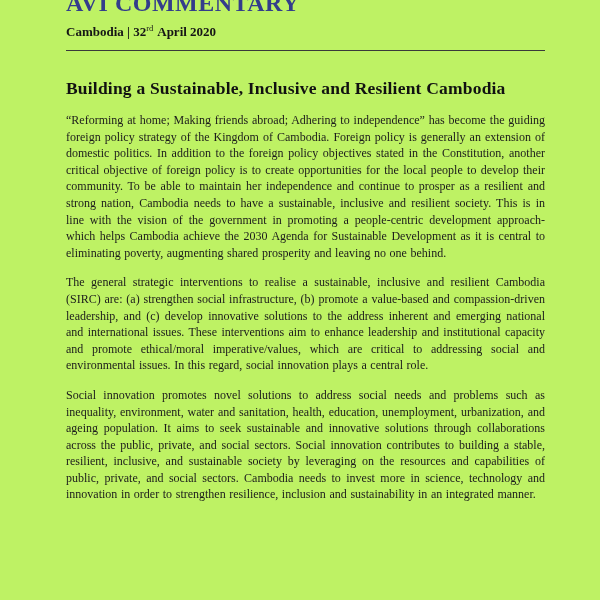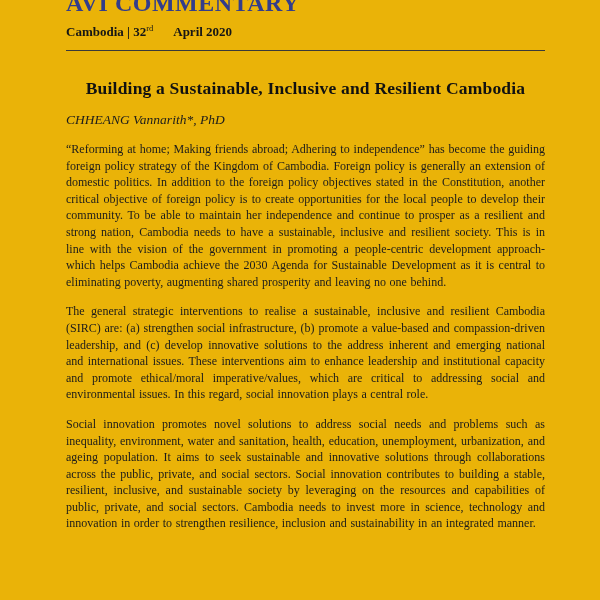--- a/index.html
+++ b/index.html
@@ -7,21 +7,21 @@
     padding: 0;
     background: #ffffff;
   }
   .page {
     position: relative;
     width: 600px;
     height: 600px;
     overflow: hidden;
     box-sizing: border-box;
     padding: 0 55px 0 66px;
-    background: #eab308;
+    background: #bef264;
     font-family: "Liberation Serif", "DejaVu Serif", serif;
     color: #1c1c1c;
   }
   .masthead {
     margin: -9px 0 0 0;
     font-size: 24px;
     line-height: 24px;
     font-weight: bold;
     letter-spacing: 0.5px;
     color: #333d8b;
@@ -34,37 +34,36 @@
     font-weight: bold;
     color: #161616;
   }
   .dateline sup {
     font-size: 8.5px;
     line-height: 0;
     vertical-align: super;
     font-weight: normal;
   }
   .date-suffix {
-    margin-left: 20px;
+    margin-left: 4px;
   }
   .rule {
     margin: 11px 0 0 0;
     border: none;
     border-top: 1.6px solid #3a3a3a;
     height: 0;
     width: 100%;
   }
   .title {
     margin: 27px 0 0 0;
     font-size: 17.5px;
     line-height: 21px;
     font-weight: bold;
     letter-spacing: 0.2px;
     color: #111111;
-    text-align: center;
   }
   .author {
     margin-top: 13px;
     font-size: 13.5px;
     line-height: 16px;
     font-style: italic;
     color: #1c1c1c;
   }
   .body-para {
     margin: 13px 0 0 0;
@@ -81,21 +80,20 @@
 <div class="page">
 
   <h1 class="masthead">AVI COMMENTARY</h1>
 
   <div class="dateline"><span>Cambodia | 32</span><sup>rd</sup><span class="date-suffix">April 2020</span></div>
 
   <hr class="rule">
 
   <h2 class="title">Building a Sustainable, Inclusive and Resilient Cambodia</h2>
 
-  <div class="author">CHHEANG Vannarith*, PhD</div>
 
   <p class="body-para">“Reforming at home; Making friends abroad; Adhering to independence” has become the guiding foreign policy strategy of the Kingdom of Cambodia. Foreign policy is generally an extension of domestic politics. In addition to the foreign policy objectives stated in the Constitution, another critical objective of foreign policy is to create opportunities for the local people to develop their community. To be able to maintain her independence and continue to prosper as a resilient and strong nation, Cambodia needs to have a sustainable, inclusive and resilient society. This is in line with the vision of the government in promoting a people-centric development approach- which helps Cambodia achieve the 2030 Agenda for Sustainable Development as it is central to eliminating poverty, augmenting shared prosperity and leaving no one behind.</p>
 
   <p class="body-para">The general strategic interventions to realise a sustainable, inclusive and resilient Cambodia (SIRC) are: (a) strengthen social infrastructure, (b) promote a value-based and compassion-driven leadership, and (c) develop innovative solutions to the address inherent and emerging national and international issues. These interventions aim to enhance leadership and institutional capacity and promote ethical/moral imperative/values, which are critical to addressing social and environmental issues. In this regard, social innovation plays a central role.</p>
 
   <p class="body-para">Social innovation promotes novel solutions to address social needs and problems such as inequality, environment, water and sanitation, health, education, unemployment, urbanization, and ageing population. It aims to seek sustainable and innovative solutions through collaborations across the public, private, and social sectors. Social innovation contributes to building a stable, resilient, inclusive, and sustainable society by leveraging on the resources and capabilities of public, private, and social sectors. Cambodia needs to invest more in science, technology and innovation in order to strengthen resilience, inclusion and sustainability in an integrated manner.</p>
 
 </div>
 
 </body></html>

